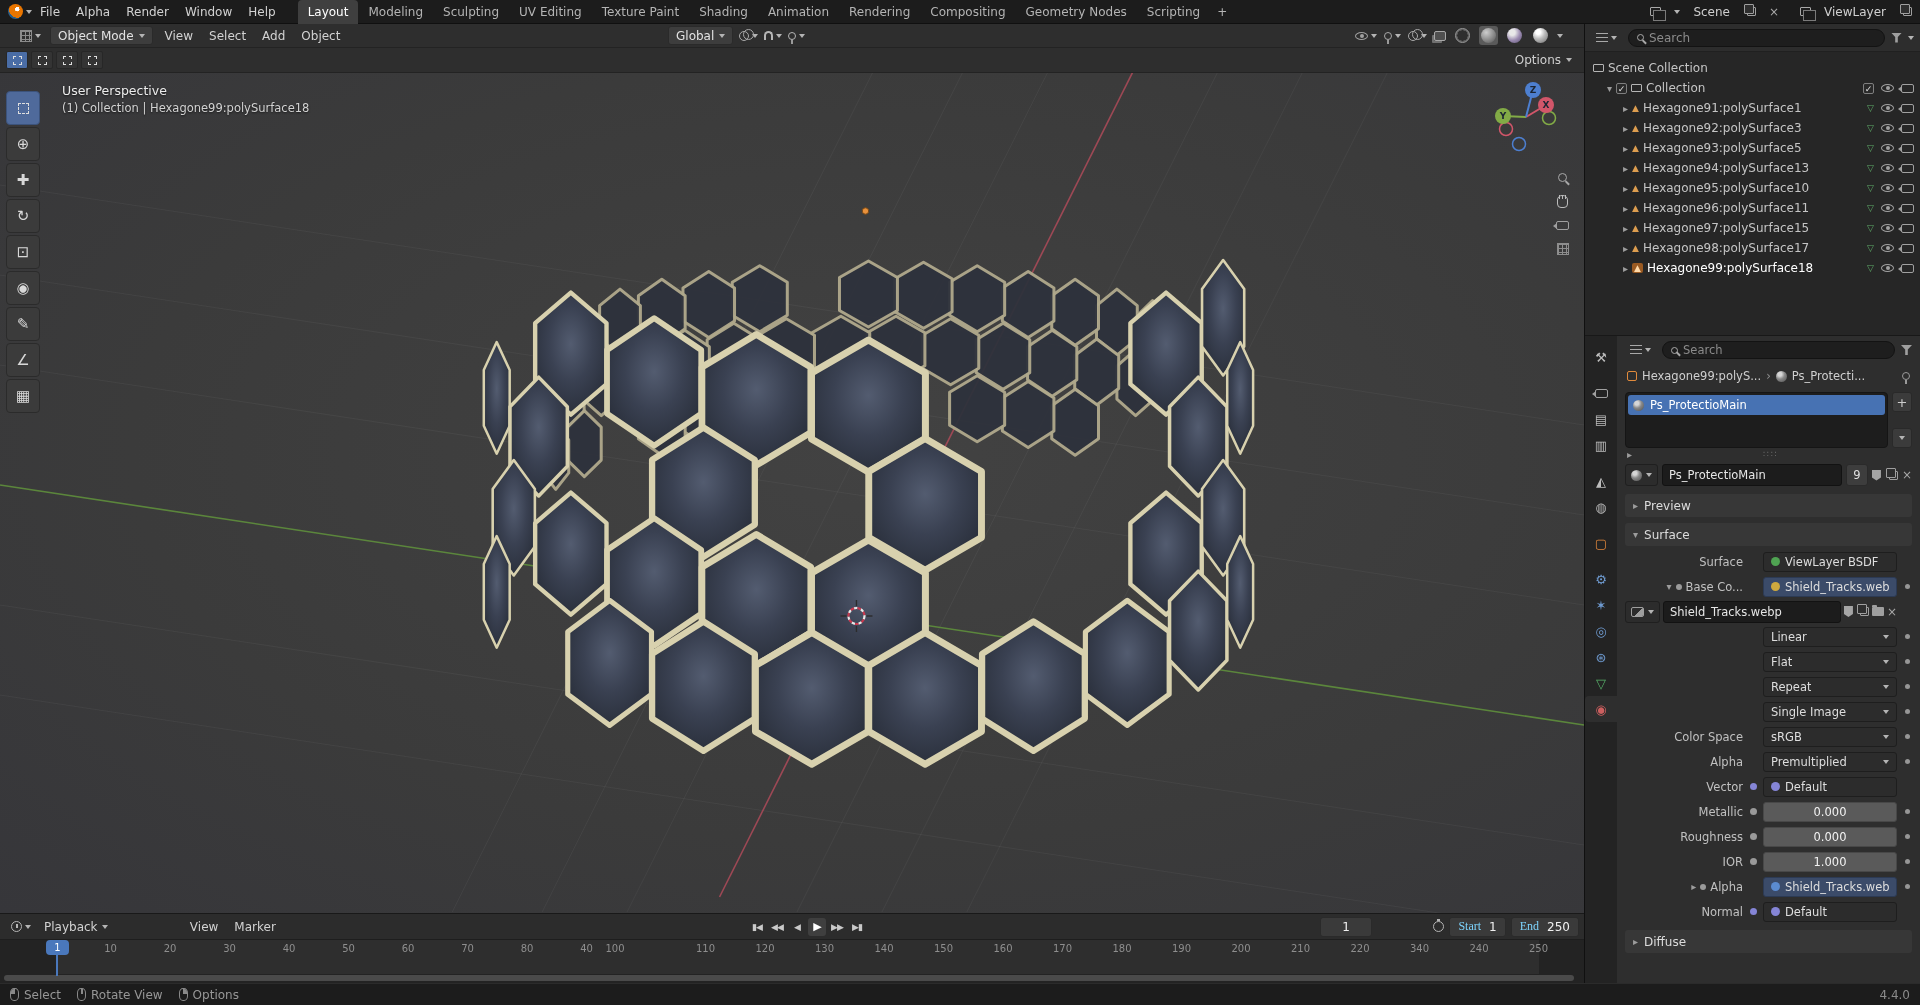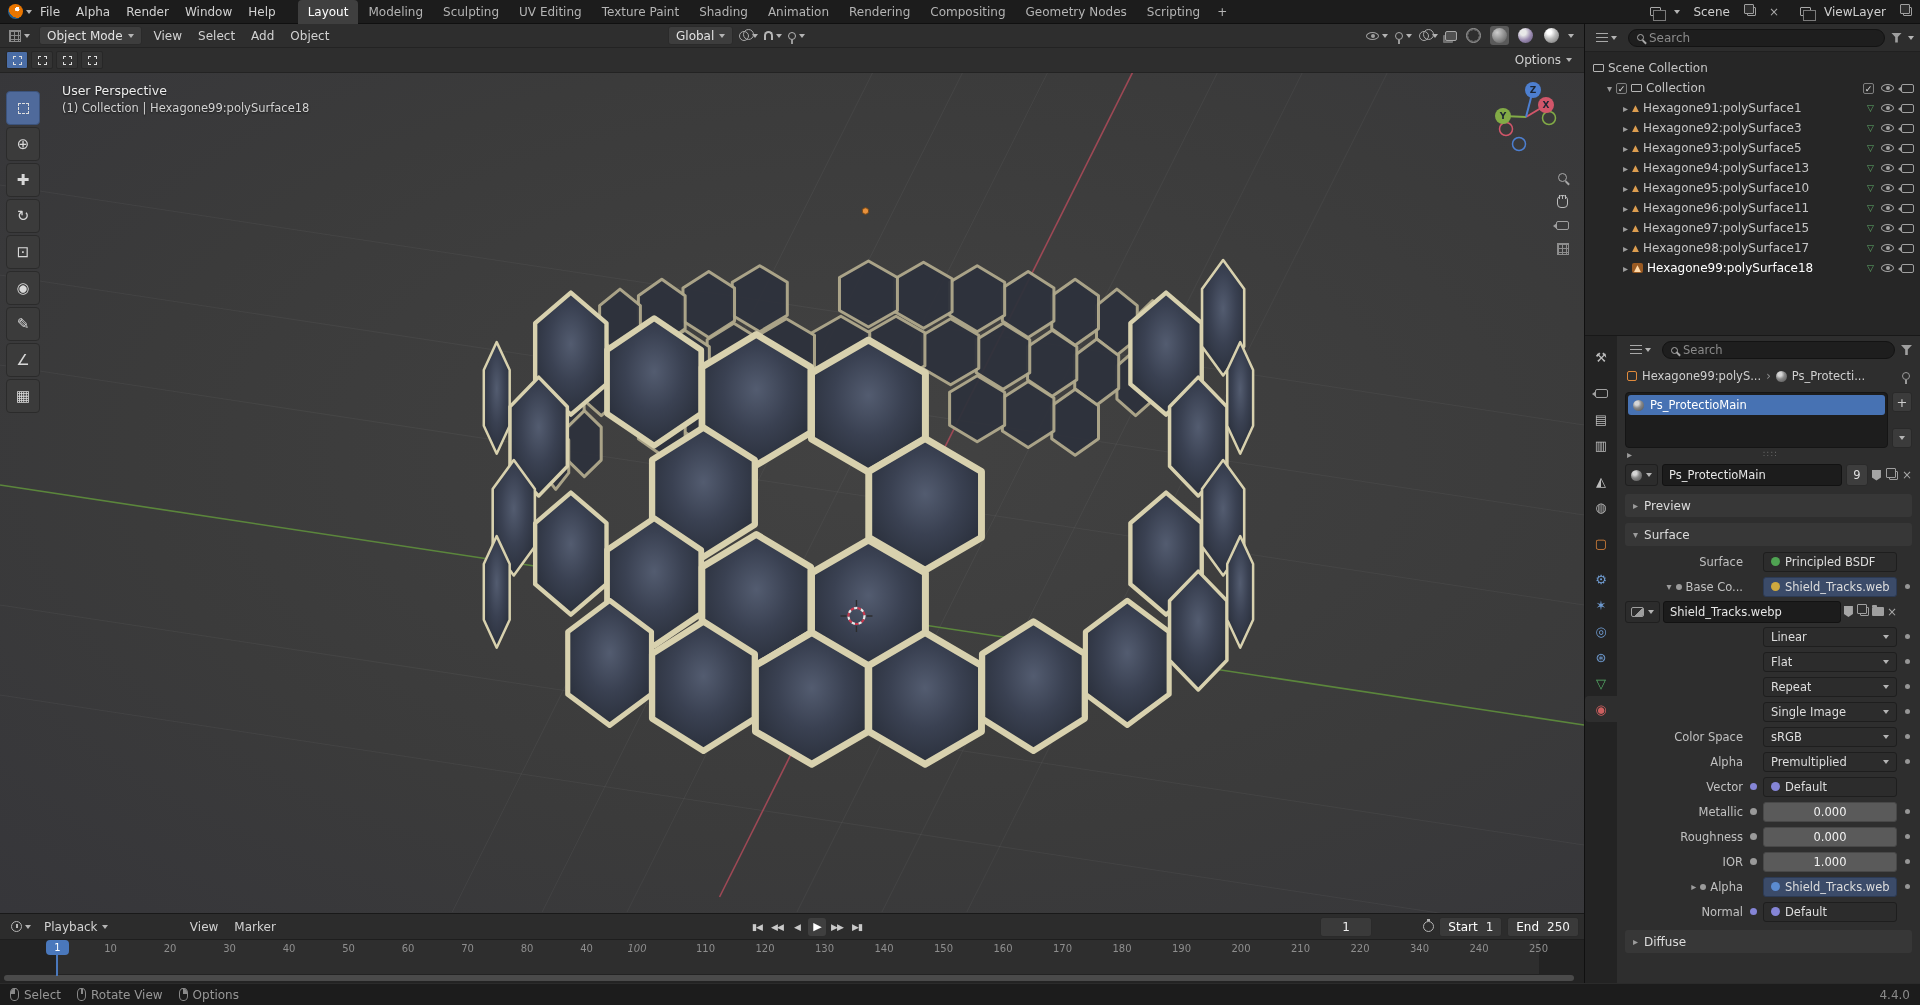--- a/index.html
+++ b/index.html
@@ -97,21 +97,21 @@
   .i-scenebadge::after { content:""; position:absolute; left:2px; top:2px; width:11px; height:9px; border:1.2px solid #7a7a7a; background:#1c1c1c; }
 
   
   #main { display:flex; height:959px; flex:none; }
   #left-col { width:1585px; display:flex; flex-direction:column; border-right:1px solid #101010; }
   #right-col { width:335px; display:flex; flex-direction:column; }
 
   
   #viewport { height:889px; display:flex; flex-direction:column; background:#3a3a3a; }
   .vp-h1 { height:24px; background:#2e2e2e; border-bottom:1px solid #232323; display:flex; align-items:center;
-           padding:0 4px; position:relative; flex:none; }
+           padding:0 15px; position:relative; flex:none; }
   .vp-h2 { height:25px; background:#2e2e2e; border-bottom:1px solid #232323; display:flex; align-items:center;
            padding:0 6px; gap:3px; flex:none; }
   .vp-center { position:absolute; left:668px; display:flex; align-items:center; gap:6px; }
   .vp-right { margin-left:auto; display:flex; align-items:center; gap:7px; padding-right:6px; }
   .hico { display:inline-flex; align-items:center; gap:3px; }
   .smbtn { width:22px; height:18px; background:#343434; border:1px solid #272727; border-radius:2px;
            display:inline-flex; align-items:center; justify-content:center; }
   .smbtn.active { background:#4a6da6; }
   .smbtn .i-selbox { width:9px; height:9px; }
   #scene-area { position:relative; flex:1; overflow:hidden;
@@ -134,21 +134,21 @@
           padding:0 6px; position:relative; flex:none; }
   #transport { position:absolute; left:748px; display:flex; gap:2px; }
   .tr-btn { min-width:18px; height:18px; display:inline-flex; align-items:center; justify-content:center;
     color:#c9c9c9; font-size:9px; letter-spacing:-1px; border-radius:3px; padding:0 2px; }
   .tr-btn.play { background:#3f3f3f; color:#fff; font-size:11px; }
   .framefield { position:absolute; left:1320px; top:3px; width:52px; height:20px; background:#3a3a3a;
     border:1px solid #2a2a2a; border-radius:3px; color:#f0f0f0; text-align:center; line-height:18px; }
   .tl-right { position:absolute; right:5px; display:flex; align-items:center; gap:5px; }
   .rangechip { display:inline-flex; gap:8px; background:#3a3a3a; border:1px solid #2a2a2a; border-radius:3px;
     height:20px; align-items:center; padding:0 8px; }
-  .rangechip .rl { color:#ffffff; } .rangechip .rv { color:#f0f0f0; }
+  .rangechip .rl { color:#7dd3fc;font-family:Liberation Serif, serif; } .rangechip .rv { color:#f0f0f0; }
   .tl-body { position:relative; flex:1; }
   .tl-range { position:absolute; left:57px; width:1482px; top:0; bottom:9px; background:#2e2e2e; }
   #tl-ticks { position:absolute; inset:0; }
   .tick { position:absolute; top:3px; transform:translateX(-50%); font-size:10px; color:#8e8e8e; }
   .playhead { position:absolute; left:57px; top:0; bottom:0; z-index:2; }
   .ph-chip { position:absolute; left:-11px; top:0; width:23px; height:15px; background:#4a78bc; border-radius:4px;
     color:#fff; font-size:10px; text-align:center; line-height:15px; display:block; }
   .ph-line { position:absolute; left:-1px; top:15px; height:21px; width:2px; background:#4a78bc; display:block; }
   .tl-scroll { position:absolute; left:4px; right:4px; bottom:2px; height:6px; }
   .tl-scroll .thumb { position:absolute; left:0; right:6px; height:6px; background:#4a4a4a; border-radius:3px; display:block; }
@@ -532,21 +532,21 @@
           <div id="tl-ticks">
               <span class="tick" style="left: 110.55px;">10</span>
               <span class="tick" style="left: 170.05px;">20</span>
               <span class="tick" style="left: 229.55px;">30</span>
               <span class="tick" style="left: 289.05px;">40</span>
               <span class="tick" style="left: 348.55px;">50</span>
               <span class="tick" style="left: 408.05px;">60</span>
               <span class="tick" style="left: 467.55px;">70</span>
               <span class="tick" style="left: 527.05px;">80</span>
               <span class="tick" style="left: 586.55px;">40</span>
-              <span class="tick" style="left: 637px; font-style: italic;">100</span>
+              <span class="tick" style="left: 615px;">100</span>
               <span class="tick" style="left: 705.55px;">110</span>
               <span class="tick" style="left: 765.05px;">120</span>
               <span class="tick" style="left: 824.55px;">130</span>
               <span class="tick" style="left: 884.05px;">140</span>
               <span class="tick" style="left: 943.55px;">150</span>
               <span class="tick" style="left: 1003.05px;">160</span>
               <span class="tick" style="left: 1062.55px;">170</span>
               <span class="tick" style="left: 1122.05px;">180</span>
               <span class="tick" style="left: 1181.55px;">190</span>
               <span class="tick" style="left: 1241.05px;">200</span>
@@ -769,21 +769,21 @@
           </div>
           <div id="prop-fields">
               <div class="f-row kind-node">
                 <span class="f-label">
                   <span>Surface</span>
                 </span>
                 <span class="sock none"></span>
                 <span class="f-val">
                   <span class="sel-btn">
                     <span class="vdot" style="background: rgb(79, 163, 82);"></span>
-                    <span class="sel-txt">Principled BSDF</span>
+                    <span class="sel-txt">ViewLayer BSDF</span>
                   </span>
                 </span>
                 <span class="rdot none"></span>
               </div>
               <div class="f-row kind-tex">
                 <span class="f-label">
                   <span class="caret">▾</span>
                   <span class="ldot"></span>
                   <span>Base Co...</span>
                 </span>

